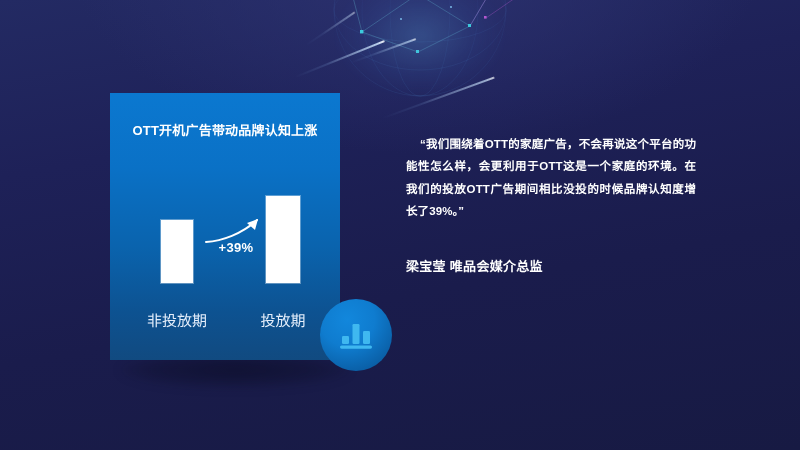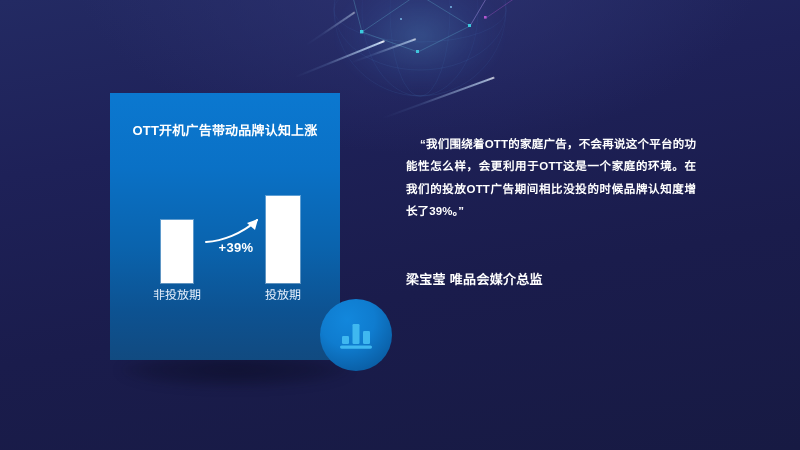--- a/index.html
+++ b/index.html
@@ -84,23 +84,23 @@
   .bar {
     position: absolute;
     background: #ffffff;
     box-shadow: 0 0 0 1px rgba(255,255,255,0.35);
   }
   .bar-a { left: 51px; top: 130px; width: 32px; height: 60px; }
   .bar-b { left: 156px; top: 103px; width: 34px; height: 87px; }
 
   .bar-label {
     position: absolute;
-    top: 192px;
+    top: 216px;
     color: #e4eefb;
-    font-size: 12px;
+    font-size: 15px;
     text-align: center;
     white-space: nowrap;
   }
   .label-a { left: 37px; width: 60px; }
   .label-b { left: 147px; width: 52px; }
 
   .delta {
     position: absolute;
     left: 93px;
     top: 104px;
@@ -157,21 +157,20 @@
     top: 257px;
     width: 320px;
   }
   .attrib-name {
     color: #ffffff;
     font-size: 13px;
     font-weight: bold;
     letter-spacing: .3px;
     line-height: 1.5;
     white-space: nowrap;
-    margin-top: 13px;
   }
   .attrib-event {
     color: #e9eefa;
     font-size: 11px;
     font-weight: normal;
     letter-spacing: .2px;
     line-height: 1.7;
     white-space: nowrap;
   }
 </style>

